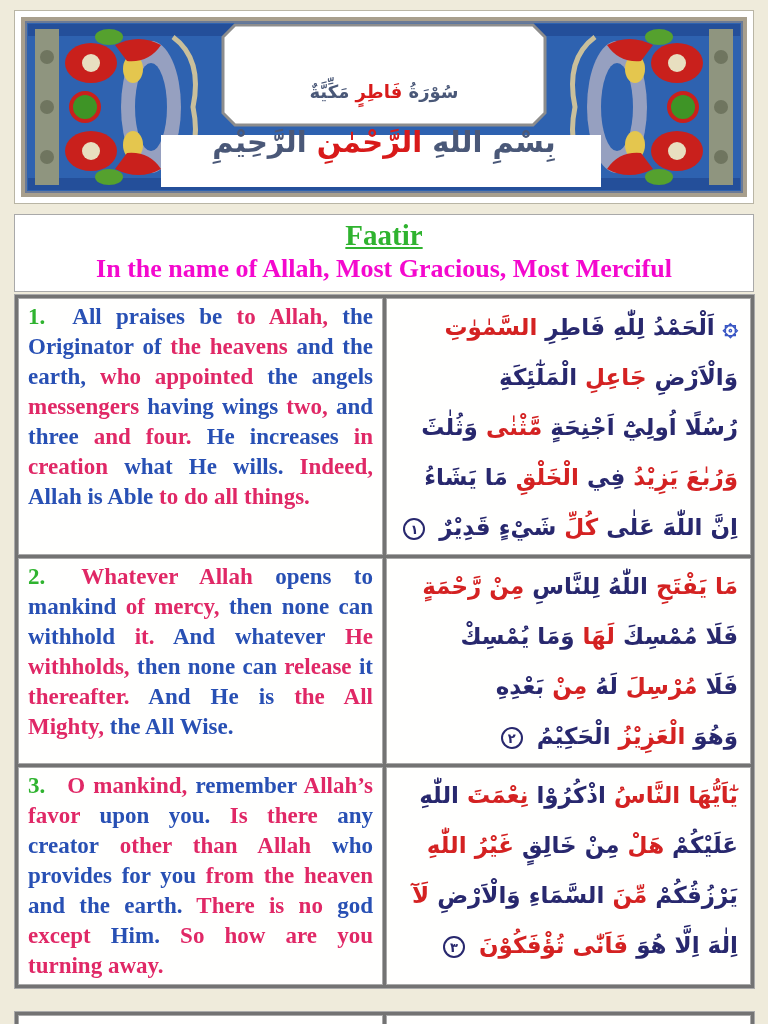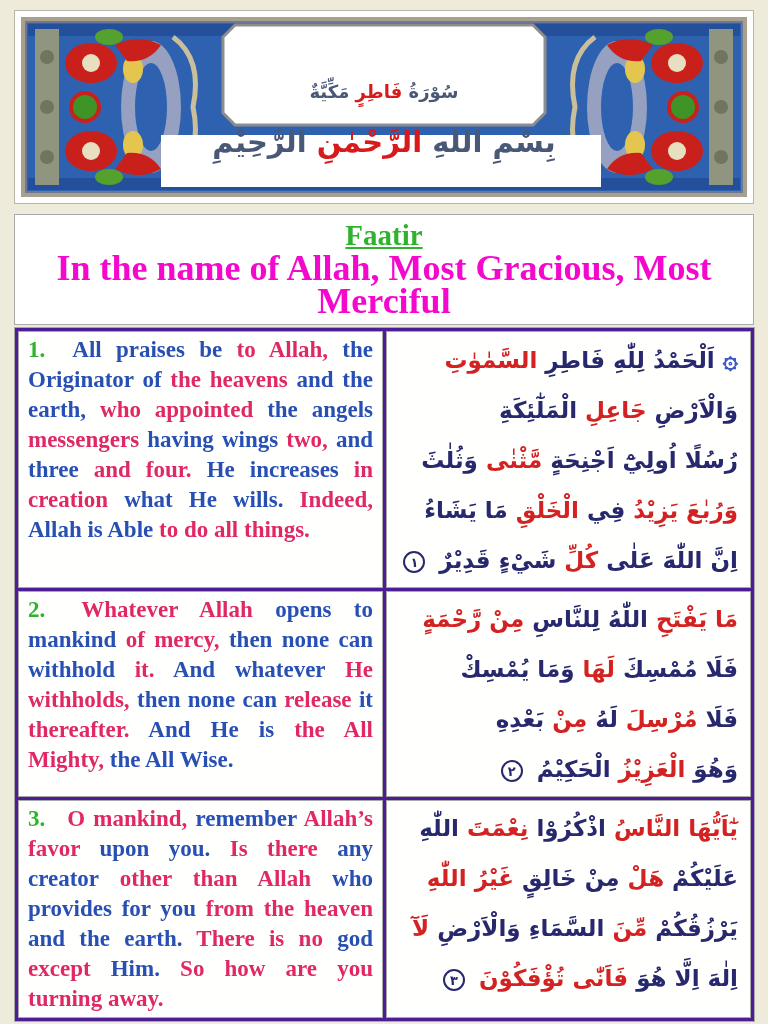--- a/index.html
+++ b/index.html
@@ -32,30 +32,30 @@
 
   
   .title-box {
     margin-top:10px;
     border:1px solid #A9A9A9;
     background:#fff;
     text-align:center;
     padding:4px 0 6px 0;
   }
   .surah-title   { color:#2FB32F; font-size:29px; font-weight:bold; line-height:33px;text-decoration:underline; }
-  .surah-bismi   { color:#F408CE; font-size:36px; font-weight:bold; line-height:33px; }
+  .surah-bismi   { color:#F408CE; font-size:26px; font-weight:bold; line-height:33px; }
 
   
   table.verses {
     margin-top:2px;
     width:740px;
     table-layout:fixed;
     border-collapse:separate;
     border-spacing:3px;
-    background:#4c1d95;
+    background:#737373;
     border:1px solid #A9A9A9;
   }
   table.verses td {
     border:1px solid #A9A9A9;
     vertical-align:top;
     background:#FFFFFE;
   }
   td.eng { padding:3px 9px; }
   td.arb { padding:2px 12px; direction:rtl;margin-left:16px; }
 

